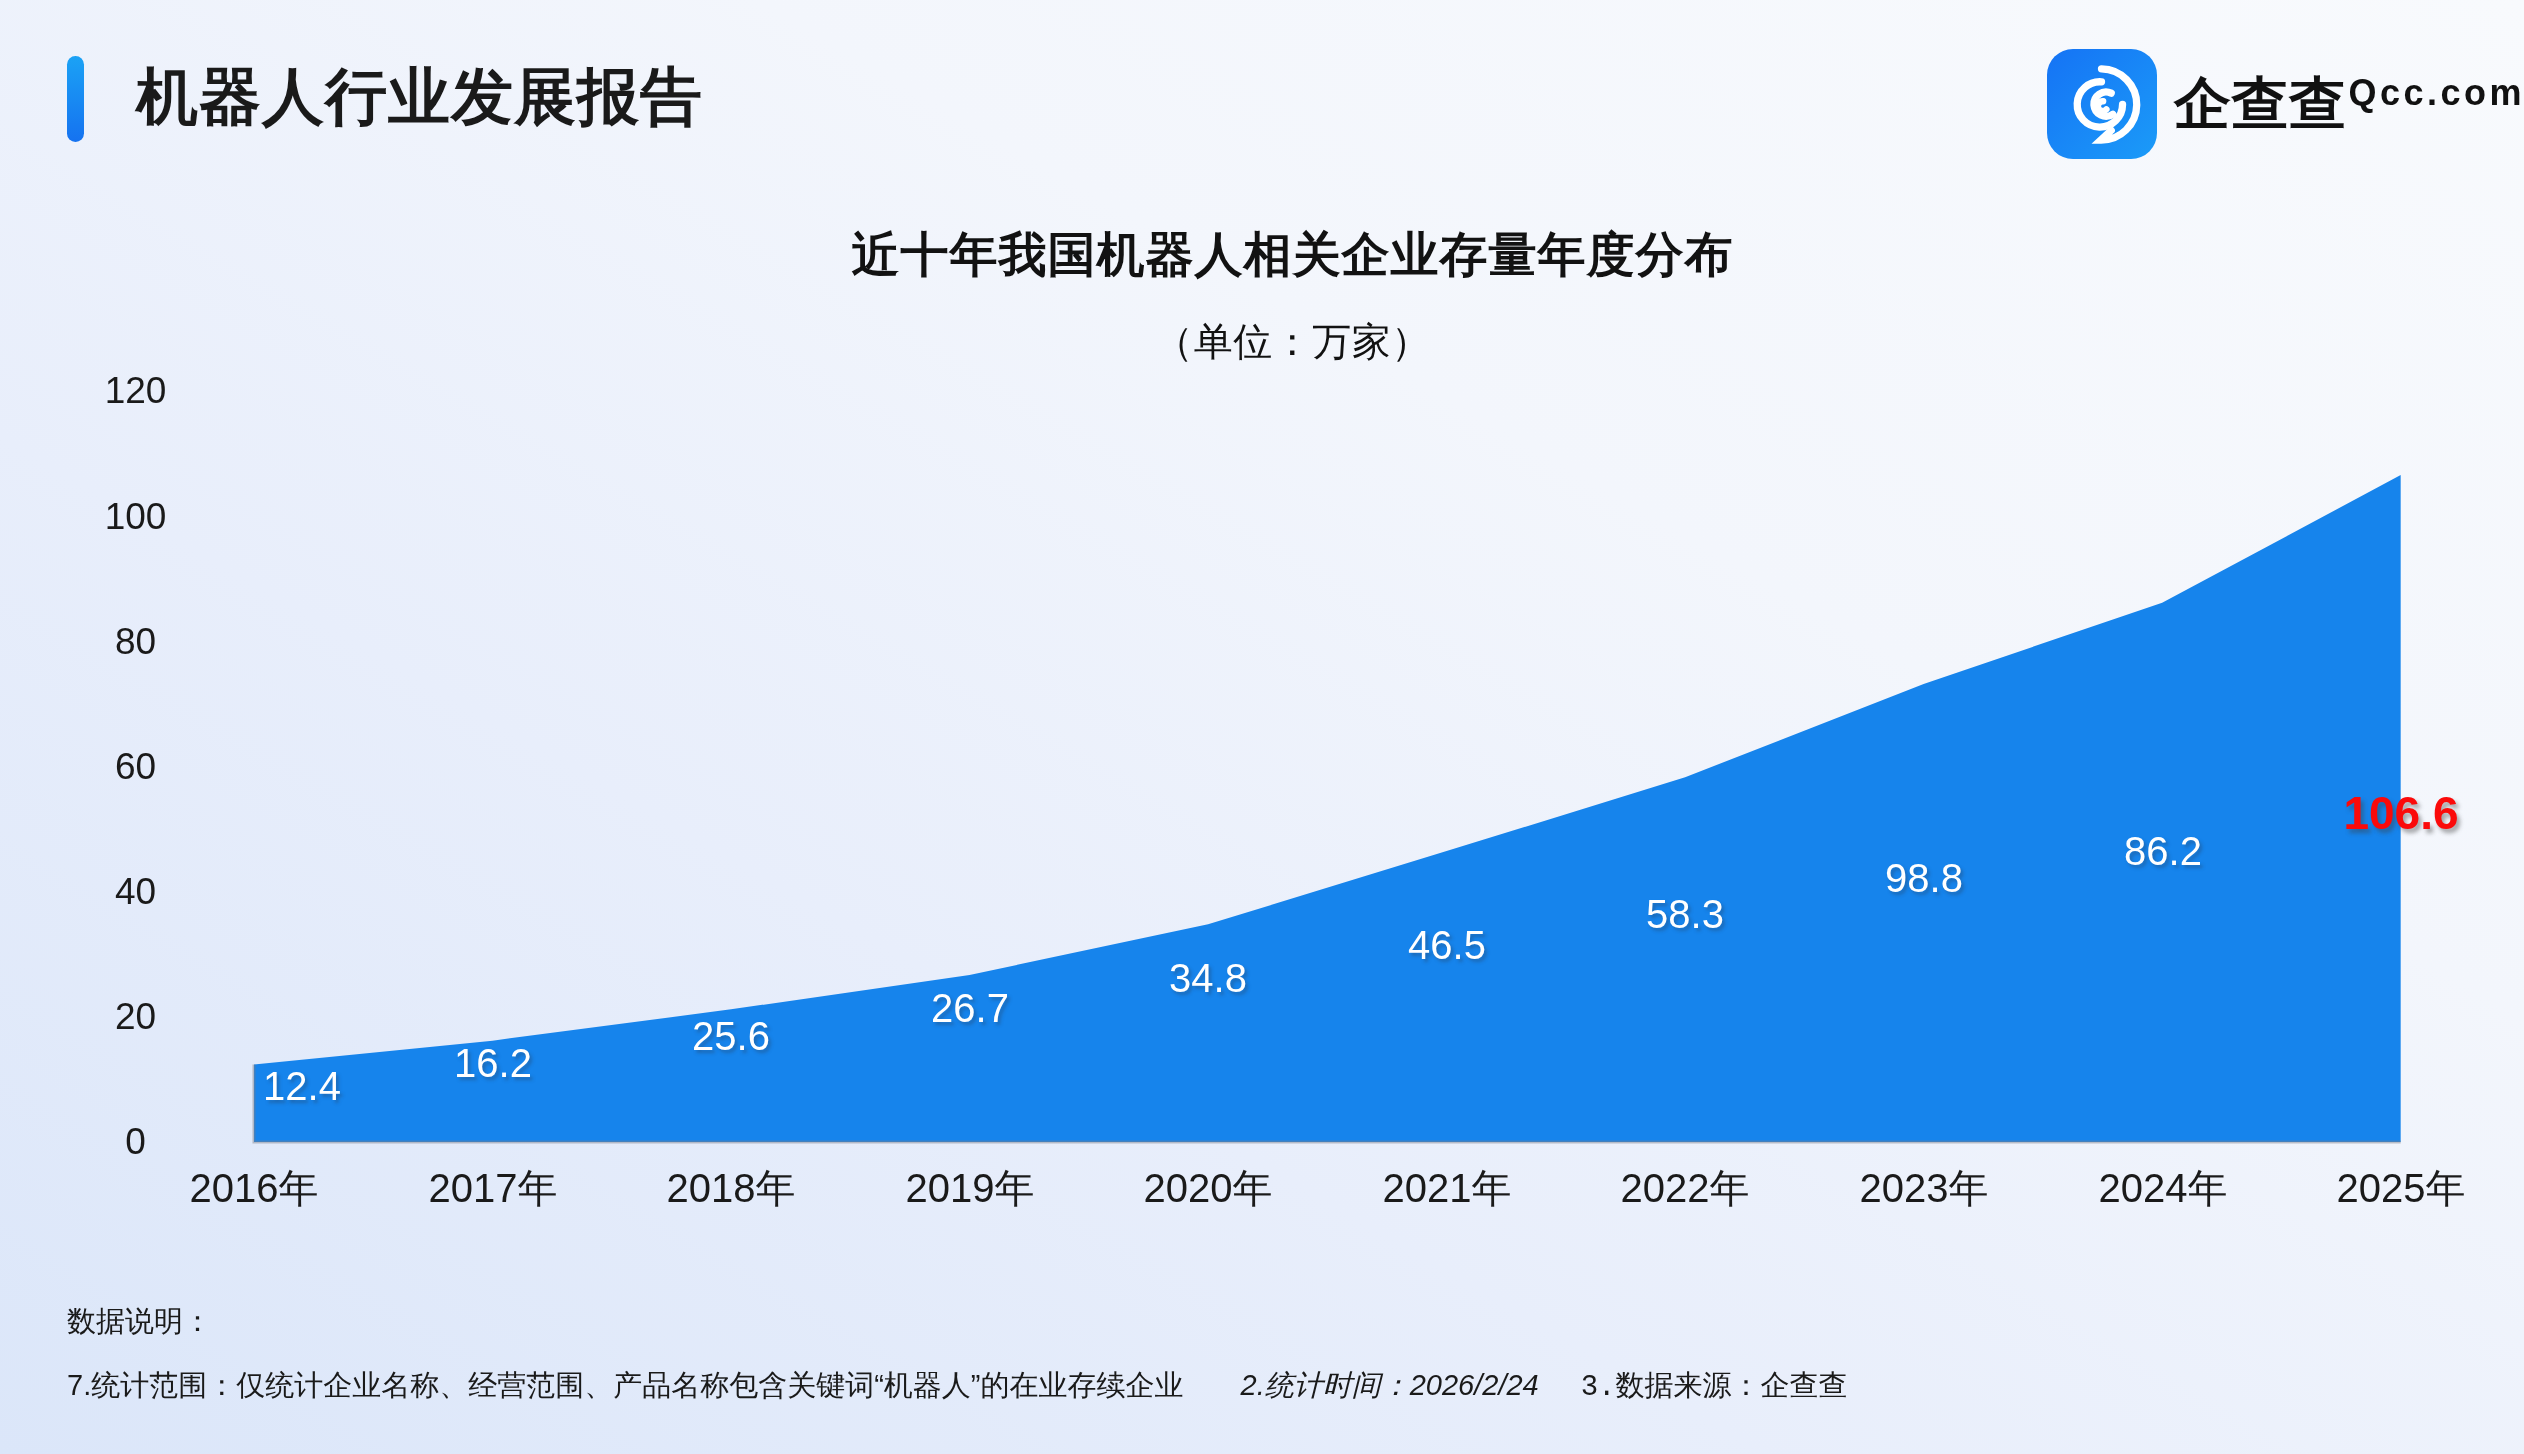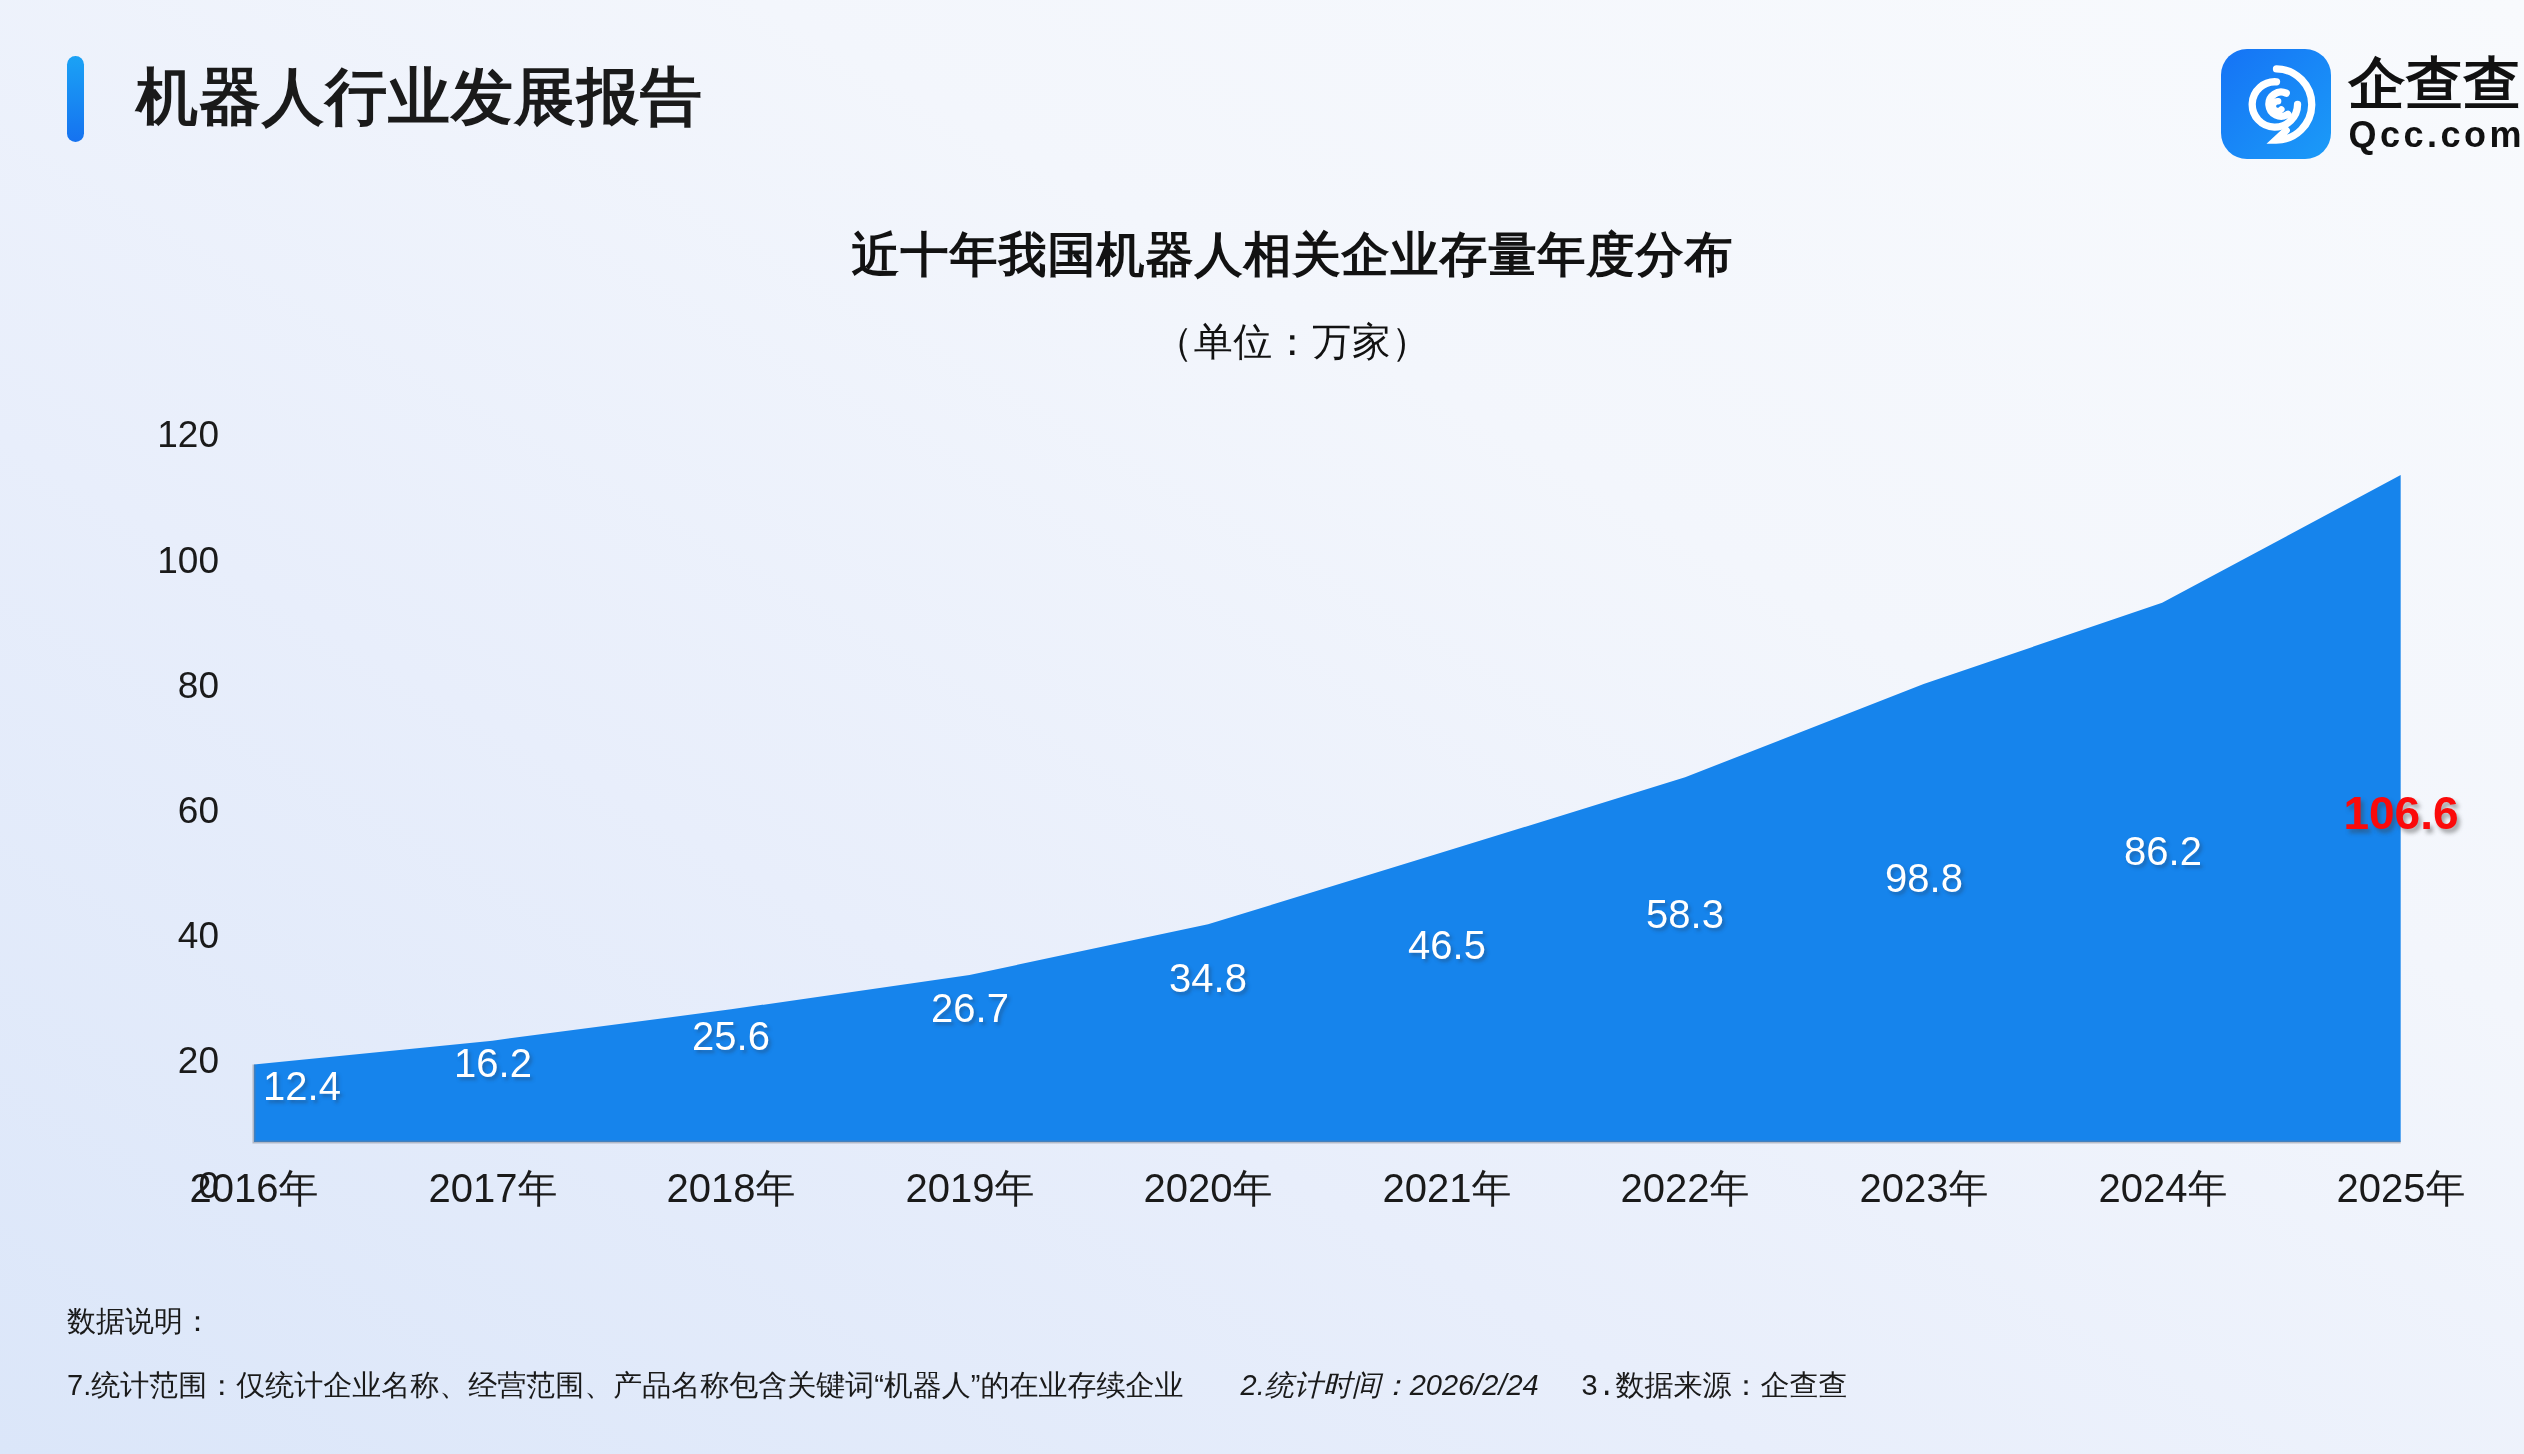--- a/index.html
+++ b/index.html
@@ -49,21 +49,21 @@
   }
   #brand-mark {
     width: 110px; height: 110px;
     border-radius: 26px;
     background: linear-gradient(135deg, #1573f5 0%, #1b9bf8 100%);
     display: flex; align-items: center; justify-content: center;
     flex: none;
   }
   #brand-text {
     display: flex;
-    flex-direction: column;
+    flex-direction: row;
     justify-content: center;
     gap: 2px;
   }
   #brand-name {
     font-size: 57px;
     font-weight: 700;
     color: #111;
     line-height: 1.05;
     letter-spacing: 0.5px;
     white-space: nowrap;
@@ -105,26 +105,25 @@
   #plot {
     position: absolute;
     left: 0; top: 0;
     width: 2585px; height: 1454px;
     pointer-events: none;
   }
 
   .ytick {
     position: absolute;
     width: 167px;
-    text-align: right;
+    text-align: center;
     font-size: 37px;
     color: #1a1a1a;
     transform: translateY(-50%);
     white-space: nowrap;
-    margin-top: 44px;
   }
   .xtick {
     position: absolute;
     top: 1161px;
     font-size: 40px;
     color: #1a1a1a;
     text-align: center;
     transform: translateX(-50%);
     white-space: nowrap;
   }

